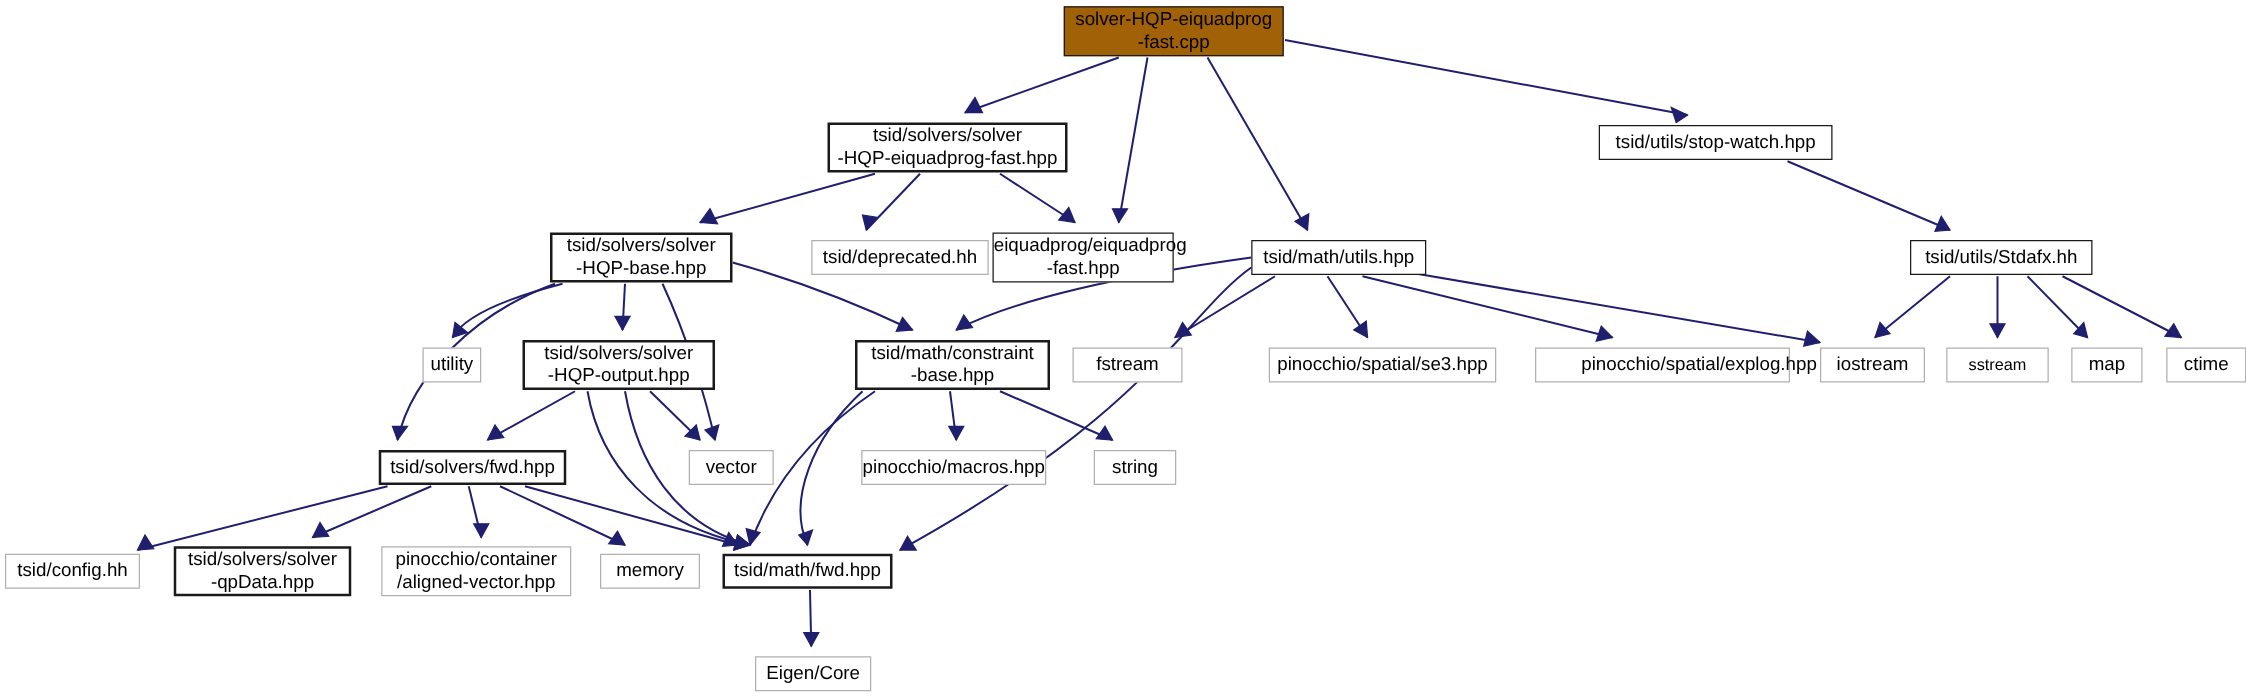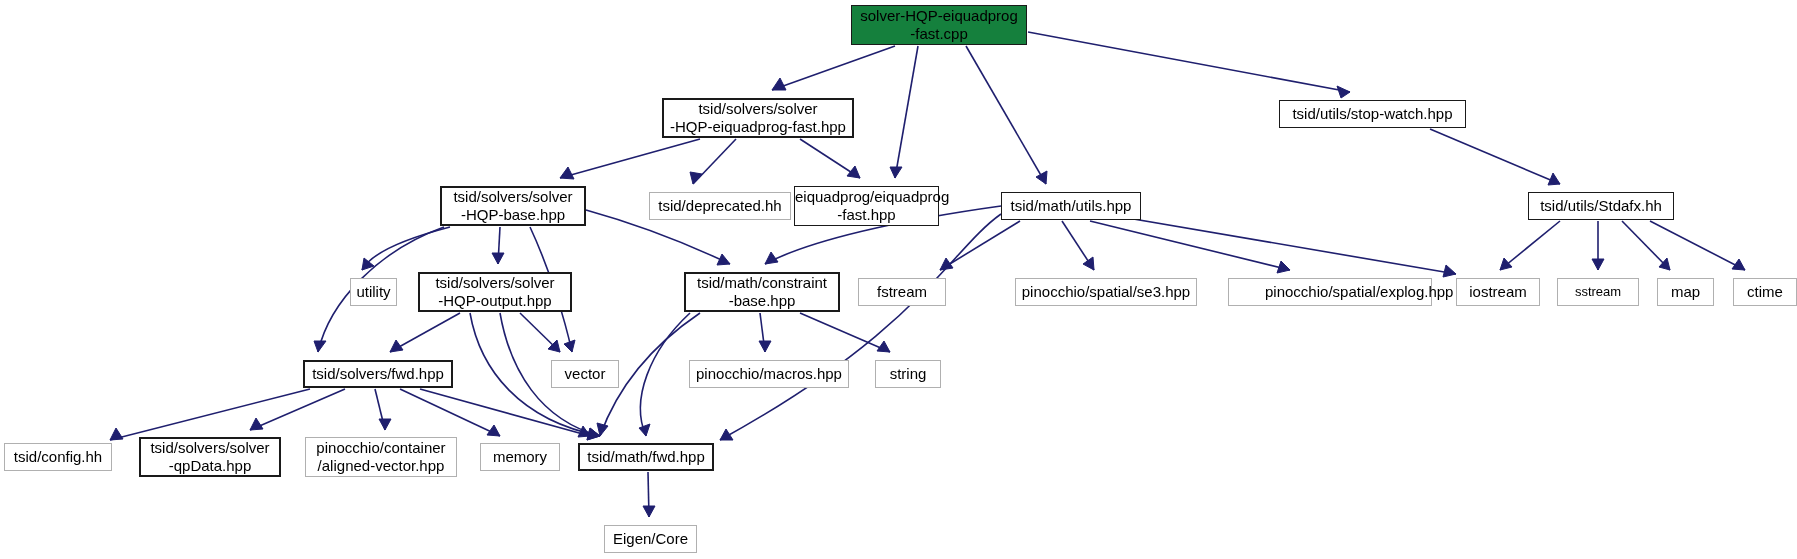--- a/index.html
+++ b/index.html
@@ -48,21 +48,21 @@
   }
   .node-label {
     display: block;
     width: 100%;
     white-space: pre-line;
   }
   
   .b-thick { border: 2.4px solid #1a1a1a; }
   .b-normal { border: 1.6px solid #1a1a1a; }
   .b-light { border: 1.4px solid #b0b0b0; }
-  .fill-gray { background: #15803d; }
+  .fill-gray { background: #a16207; }
 </style>
 </head>
 <body>
 
 <div id="graph-root">
   <svg id="graph-svg" viewBox="0 0 1797 559" preserveAspectRatio="none">
       <path d="M 895 46 L 772 90" class="edge-path"></path>
       <polygon points="772,90 786,90 780,78" class="arrow-head"></polygon>
       <path d="M 1028 32 L 1350 92" class="edge-path"></path>
       <polygon points="1350,92 1337,86 1341,98" class="arrow-head"></polygon>
@@ -143,35 +143,35 @@
       <div class="node-box b-thick" style="left: 662px; top: 98px; width: 192px; height: 40px; font-size: 15px;"><span class="node-label">tsid/solvers/solver
 -HQP-eiquadprog-fast.hpp</span></div>
       <div class="node-box b-normal" style="left: 1279px; top: 100px; width: 187px; height: 28px; font-size: 15px;"><span class="node-label">tsid/utils/stop-watch.hpp</span></div>
       <div class="node-box b-thick" style="left: 440px; top: 186px; width: 146px; height: 40px; font-size: 15px;"><span class="node-label">tsid/solvers/solver
 -HQP-base.hpp</span></div>
       <div class="node-box b-light" style="left: 649px; top: 192px; width: 142px; height: 28px; font-size: 15px;"><span class="node-label">tsid/deprecated.hh</span></div>
       <div class="node-box b-normal" style="left: 794px; top: 186px; width: 145px; height: 40px; font-size: 15px;"><span class="node-label">eiquadprog/eiquadprog
 -fast.hpp</span></div>
       <div class="node-box b-normal" style="left: 1001px; top: 192px; width: 140px; height: 28px; font-size: 15px;"><span class="node-label">tsid/math/utils.hpp</span></div>
       <div class="node-box b-normal" style="left: 1528px; top: 192px; width: 146px; height: 28px; font-size: 15px;"><span class="node-label">tsid/utils/Stdafx.hh</span></div>
-      <div class="node-box b-light" style="left: 350px; top: 278px; width: 47px; height: 28px; font-size: 15px;"><span class="node-label">utility</span></div>
+      <div class="node-box b-light" style="left: 338px; top: 278px; width: 47px; height: 28px; font-size: 15px;"><span class="node-label">utility</span></div>
       <div class="node-box b-thick" style="left: 418px; top: 272px; width: 154px; height: 40px; font-size: 15px;"><span class="node-label">tsid/solvers/solver
 -HQP-output.hpp</span></div>
       <div class="node-box b-thick" style="left: 684px; top: 272px; width: 156px; height: 40px; font-size: 15px;"><span class="node-label">tsid/math/constraint
 -base.hpp</span></div>
       <div class="node-box b-light" style="left: 858px; top: 278px; width: 88px; height: 28px; font-size: 15px;"><span class="node-label">fstream</span></div>
       <div class="node-box b-light" style="left: 1015px; top: 278px; width: 182px; height: 28px; font-size: 15px;"><span class="node-label">pinocchio/spatial/se3.hpp</span></div>
       <div class="node-box b-light" style="left: 1228px; top: 278px; width: 204px; height: 28px; font-size: 15px; padding-left: 36px;"><span class="node-label">pinocchio/spatial/explog.hpp</span></div>
       <div class="node-box b-light" style="left: 1456px; top: 278px; width: 84px; height: 28px; font-size: 15px;"><span class="node-label">iostream</span></div>
       <div class="node-box b-light" style="left: 1557px; top: 278px; width: 82px; height: 28px; font-size: 13px;"><span class="node-label">sstream</span></div>
       <div class="node-box b-light" style="left: 1657px; top: 278px; width: 57px; height: 28px; font-size: 15px;"><span class="node-label">map</span></div>
       <div class="node-box b-light" style="left: 1733px; top: 278px; width: 64px; height: 28px; font-size: 15px;"><span class="node-label">ctime</span></div>
       <div class="node-box b-thick" style="left: 303px; top: 360px; width: 150px; height: 28px; font-size: 15px;"><span class="node-label">tsid/solvers/fwd.hpp</span></div>
       <div class="node-box b-light" style="left: 551px; top: 360px; width: 68px; height: 28px; font-size: 15px;"><span class="node-label">vector</span></div>
-      <div class="node-box b-light" style="left: 689px; top: 360px; width: 160px; height: 28px; font-size: 15px;"><span class="node-label">pinocchio/macros.hpp</span></div>
+      <div class="node-box b-light" style="left: 689px; top: 360px; width: 148px; height: 28px; font-size: 15px;"><span class="node-label">pinocchio/macros.hpp</span></div>
       <div class="node-box b-light" style="left: 875px; top: 360px; width: 66px; height: 28px; font-size: 15px;"><span class="node-label">string</span></div>
       <div class="node-box b-light" style="left: 4px; top: 443px; width: 108px; height: 28px; font-size: 15px;"><span class="node-label">tsid/config.hh</span></div>
       <div class="node-box b-thick" style="left: 139px; top: 437px; width: 142px; height: 40px; font-size: 15px;"><span class="node-label">tsid/solvers/solver
 -qpData.hpp</span></div>
       <div class="node-box b-light" style="left: 305px; top: 437px; width: 152px; height: 40px; font-size: 15px;"><span class="node-label">pinocchio/container
 /aligned-vector.hpp</span></div>
       <div class="node-box b-light" style="left: 480px; top: 443px; width: 80px; height: 28px; font-size: 15px;"><span class="node-label">memory</span></div>
       <div class="node-box b-thick" style="left: 578px; top: 443px; width: 136px; height: 28px; font-size: 15px; justify-content: center;"><span class="node-label">tsid/math/fwd.hpp</span></div>
       <div class="node-box b-light" style="left: 604px; top: 525px; width: 93px; height: 28px; font-size: 15px;"><span class="node-label">Eigen/Core</span></div>
     </div>

